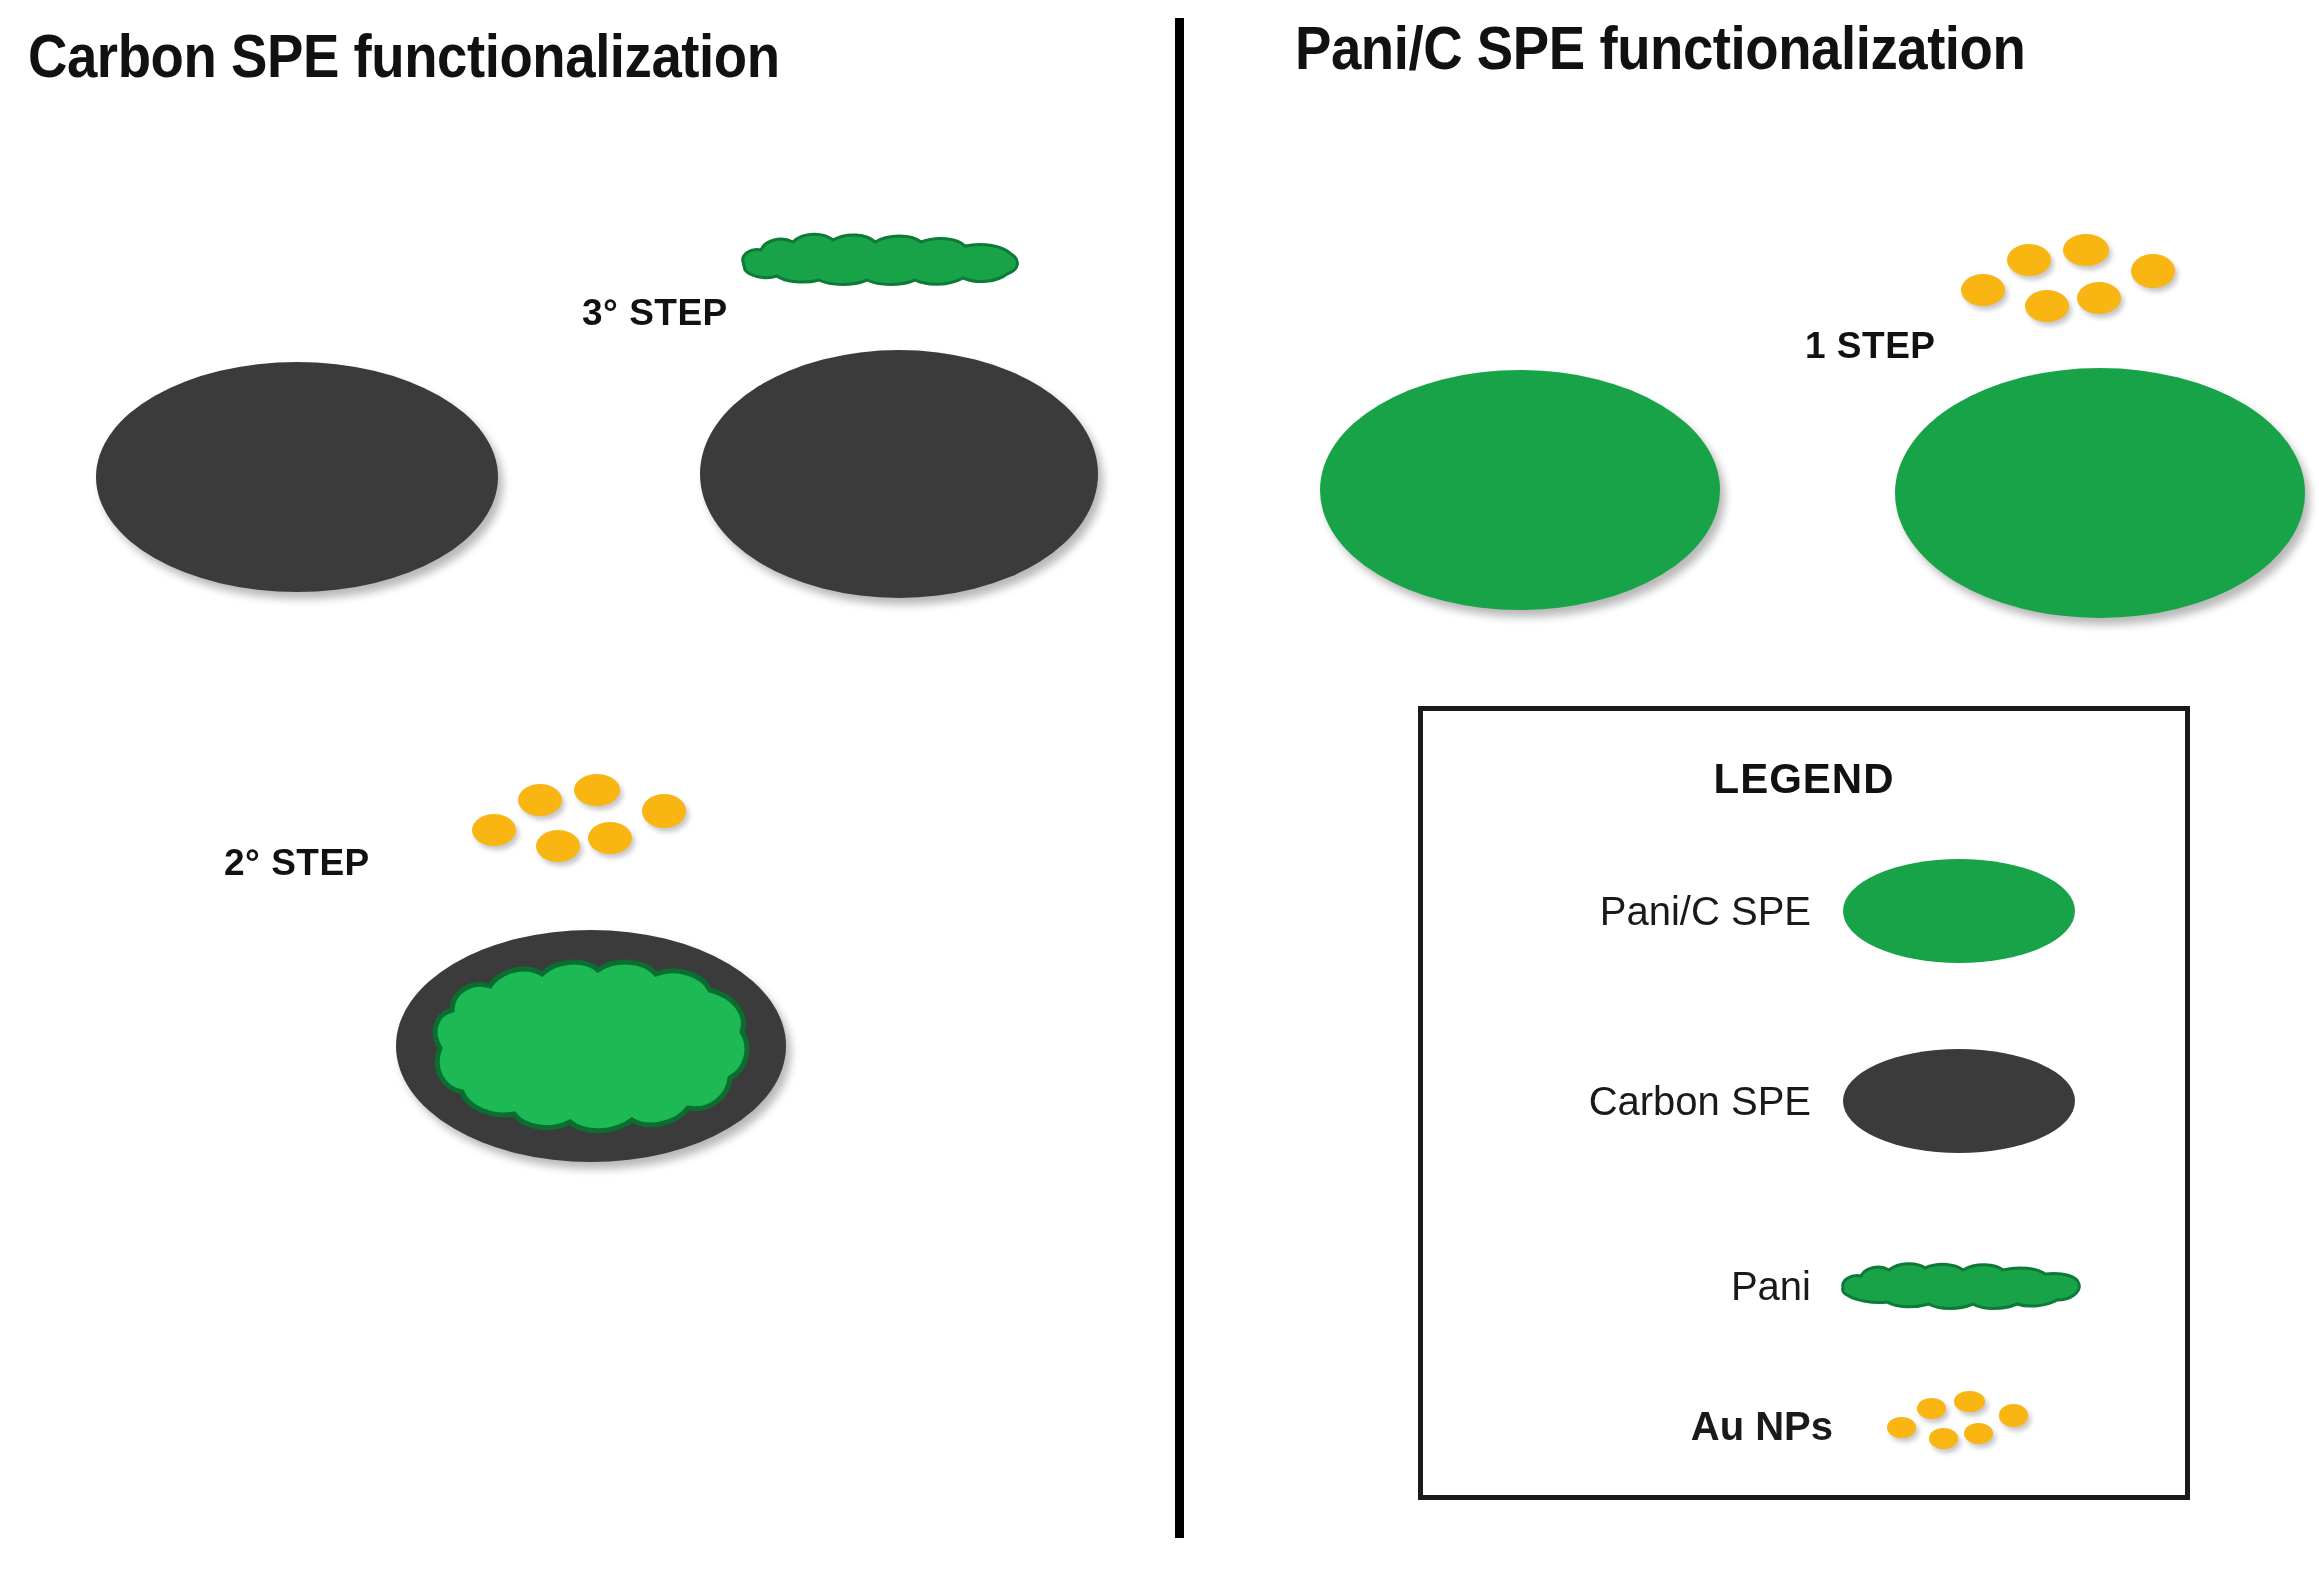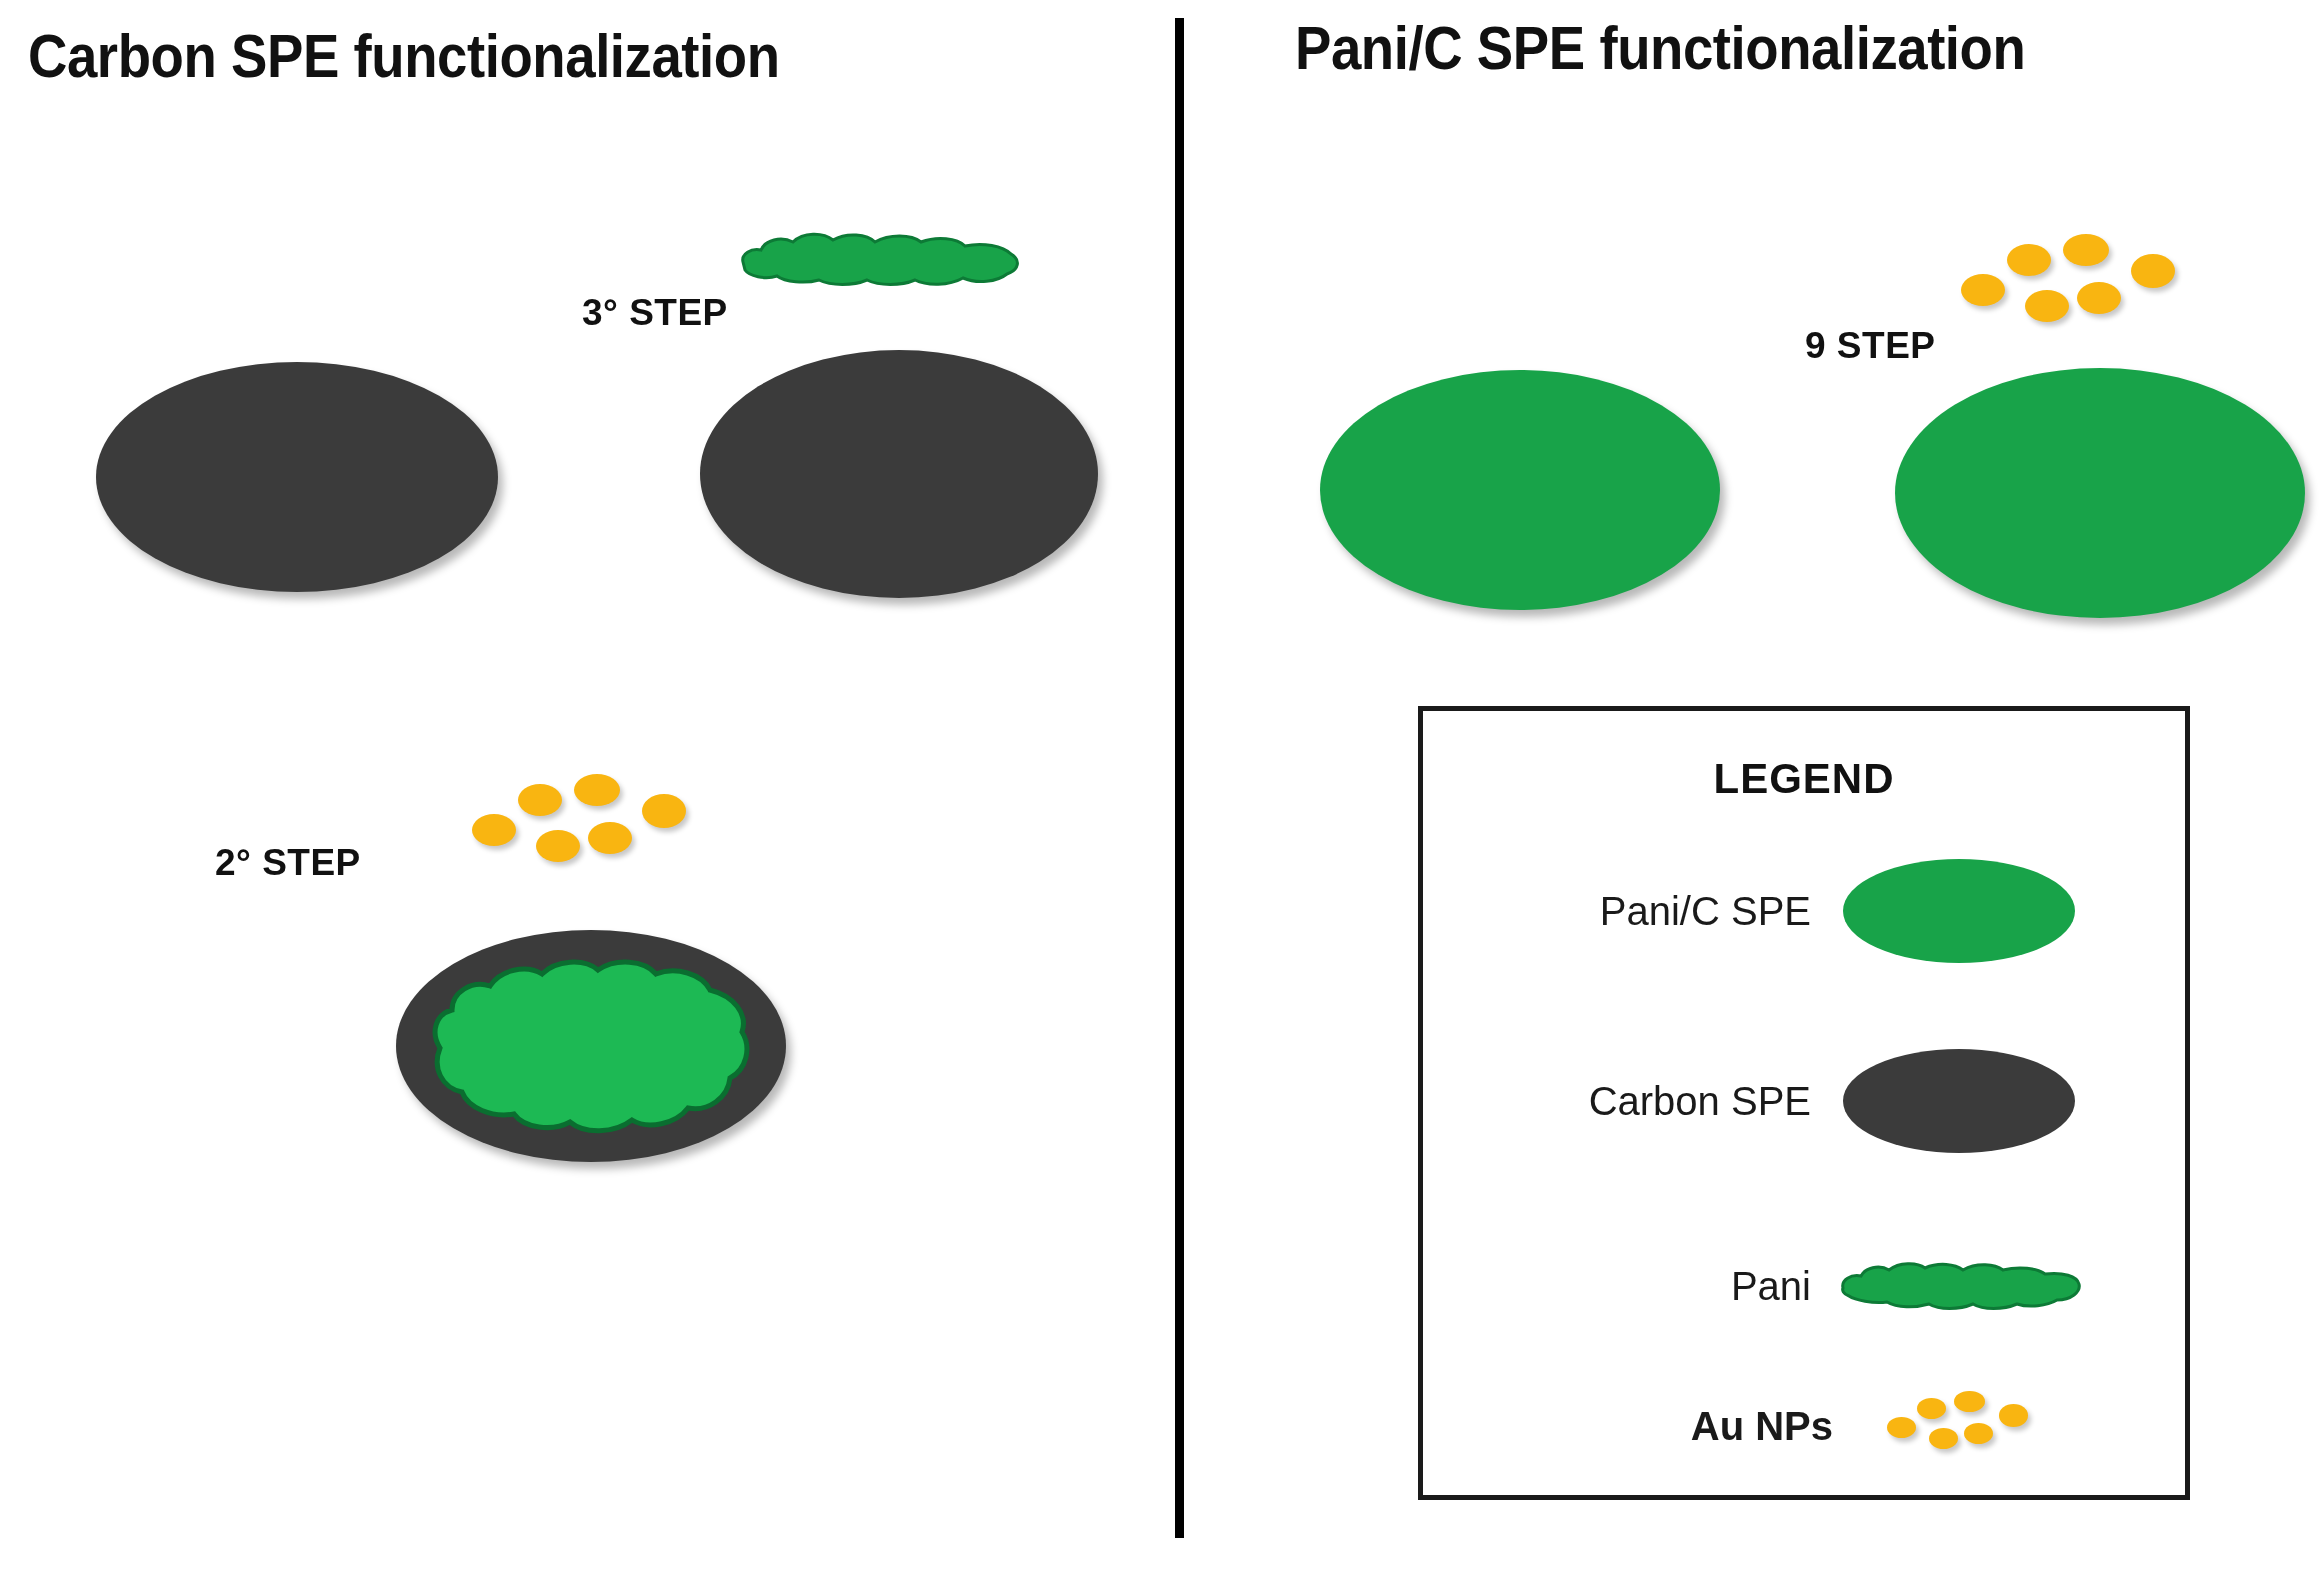--- a/index.html
+++ b/index.html
@@ -53,21 +53,21 @@
   
   .step-label {
     position: absolute;
     font-weight: bold;
     font-size: 37px;
     color: #111111;
     white-space: nowrap;
     letter-spacing: 0.5px;
   }
   #step-1-left  { left: 582px; top: 292px; }
-  #step-2-left  { left: 215px; top: 842px; }
+  #step-2-left  { left: 224px; top: 842px; }
   #step-1-right { left: 1805px; top: 325px; }
 
   
   .ellipse {
     position: absolute;
     border-radius: 50%;
   }
   .carbon-ellipse { background: #3b3b3b; }
   .pani-ellipse   { background: #18a349; }
 
@@ -248,21 +248,21 @@
     </div>
   </div>
 
   <div class="divider"></div>
 
   <div class="panel" id="panel-right">
   </div>
 
   <div class="panel-title" id="title-right">Pani/C SPE functionalization</div>
 
-  <div class="step-label" id="step-1-right">9 STEP</div>
+  <div class="step-label" id="step-1-right">1 STEP</div>
 
   <div class="ellipse pani-ellipse sh-soft" id="pani-ellipse-a"></div>
 
   <div class="ellipse pani-ellipse sh-soft" id="pani-ellipse-b"></div>
 
   <div class="np-cluster" id="np-cluster-right">
       <div class="np" style="left: 6px; top: 46px; width: 44px; height: 32px; background: rgb(249, 181, 17);"></div>
       <div class="np" style="left: 52px; top: 16px; width: 44px; height: 32px; background: rgb(249, 181, 17);"></div>
       <div class="np" style="left: 70px; top: 62px; width: 44px; height: 32px; background: rgb(249, 181, 17);"></div>
       <div class="np" style="left: 108px; top: 6px; width: 46px; height: 32px; background: rgb(249, 181, 17);"></div>

